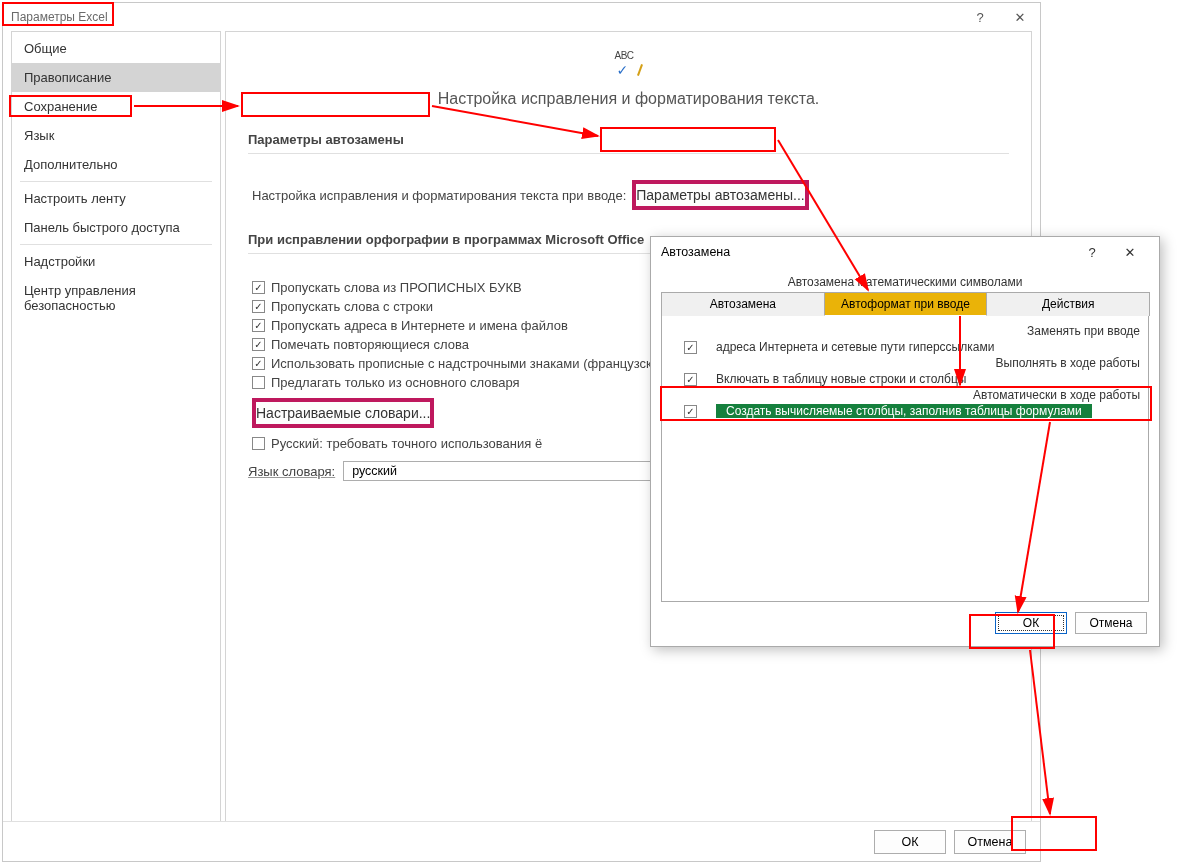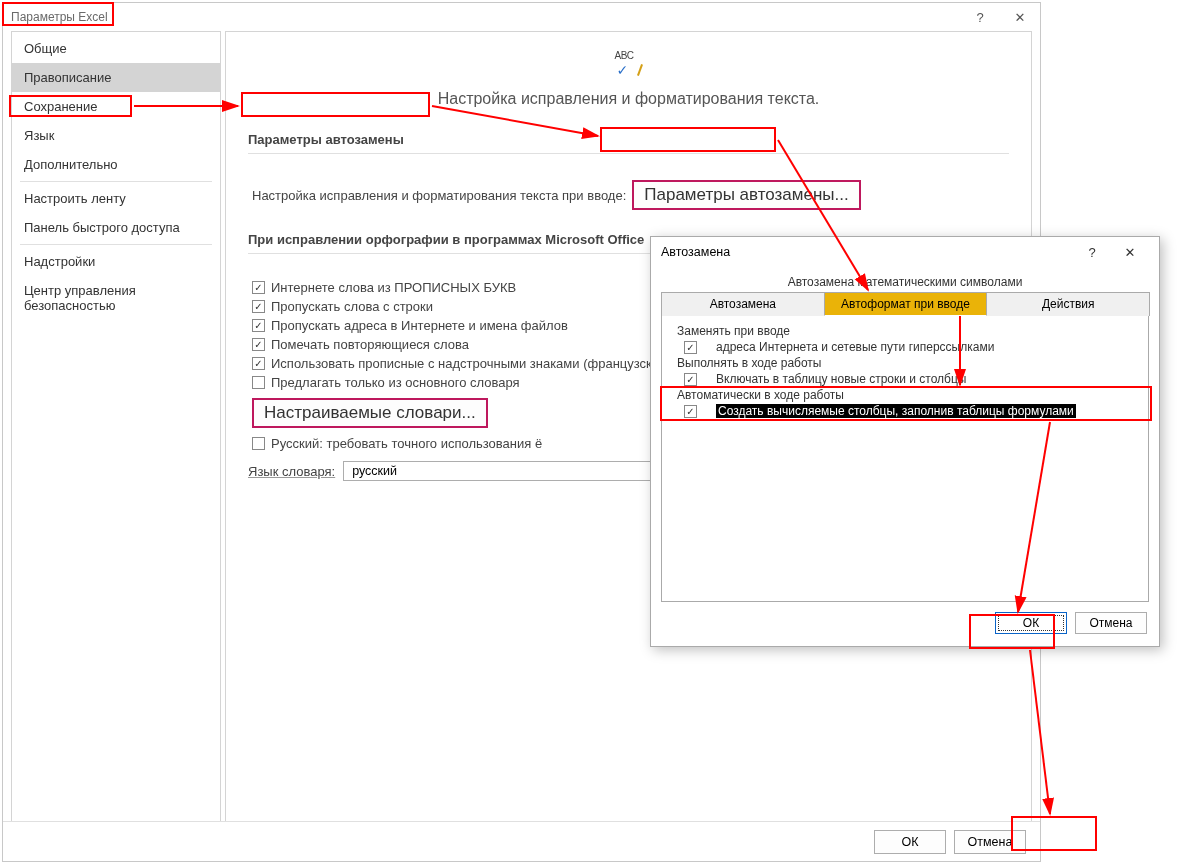--- a/index.html
+++ b/index.html
@@ -25,21 +25,21 @@
   .abc-icon .top { font-size: 10px; color: #444; position: absolute; top: 0; left: 0; font-weight: 300; letter-spacing: -0.5px; }
   .abc-icon .check { position: absolute; bottom: 0; left: 2px; color: #2a6fc9; font-size: 14px; }
   .abc-icon .pen { position: absolute; bottom: 2px; right: 2px; width: 2px; height: 12px; background: #d4a017; transform: rotate(20deg); }
   .heading-text { color: #555; font-size: 16px; }
   
   .section-title { font-weight: bold; color: #444; font-size: 13px; padding: 6px 0; border-bottom: 1px solid #e0e0e0; margin-bottom: 26px; }
   
   .row-label-btn { display: flex; align-items: center; gap: 6px; margin: 6px 0 16px 4px; }
   .plain-text { font-size: 13px; color: #444; }
   
-  .std-button { background: #fdfdfd; border: 2px solid #be185d; padding: 3px 10px; font-size: 17px; color: #333; cursor: pointer; }
+  .std-button { background: #fdfdfd; border: 4px solid #be185d; padding: 3px 0; font-size: 14px; color: #333; cursor: pointer; }
   
   .check-row { display: flex; align-items: center; gap: 6px; margin: 4px 0 4px 4px; }
   .chk { width: 13px; height: 13px; border: 1px solid #888; background: #fff; display: inline-flex; align-items: center; justify-content: center; font-size: 10px; color: #333; }
   .chk.checked::after { content: "✓"; }
   .check-label { font-size: 13px; color: #444; }
   
   .underline-hint { text-decoration: underline; text-decoration-color: #999; }
   
   .lang-row { display: flex; align-items: center; gap: 8px; margin: 10px 0 0 0; }
   .select-box { border: 1px solid #adadad; padding: 2px 22px 2px 8px; font-size: 12.5px; position: relative; min-width: 360px; background: #fff; }
@@ -56,24 +56,24 @@
   
   .inner-body { padding: 6px 10px 10px 10px; }
   
   .tab-row2 { font-size: 12px; color: #333; text-align: center; margin-bottom: 0; }
   .tab-math { display: inline-block; padding: 2px 8px; }
   .tabs { display: flex; border-bottom: 1px solid #aaa; }
   .tab { flex: 1; text-align: center; padding: 4px 2px; font-size: 12px; border: 1px solid #aaa; border-bottom: none; background: #f0f0f0; margin-right: -1px; position: relative; top: 1px; }
   .tab.active { background: #eab308; border-bottom: 1px solid #fff; z-index: 2; }
   
   .inner-pane { border: 1px solid #aaa; border-top: none; height: 286px; padding: 6px 8px; font-size: 12px; color: #333; }
-  .group-label { margin: 2px 7px; }
+  .group-label { margin: 2px 0; text-align: right; }
   .sub-check { display: flex; align-items: center; gap: 19px; margin: 2px 0 2px 14px; }
   
-  .highlighted-check { background: #000000; color: #fff; padding: 0 2px; }
+  .highlighted-check { background: #15803d; color: #fff; padding: 0 10px; }
   
   .inner-footer { display: flex; justify-content: flex-end; gap: 8px; padding: 10px 2px 2px 2px; }
   .inner-ok { width: 72px; height: 22px; border: 1px solid #0a64c8; outline: 1px dotted #333; outline-offset: -4px; background: #fff; font-size: 12px; }
   .inner-cancel { width: 72px; height: 22px; border: 1px solid #adadad; background: #fdfdfd; font-size: 12px; }
   
   
   .redbox { position: absolute; border: 2px solid #ff0000; pointer-events: none; }
   svg.arrows { position: absolute; left: 0; top: 0; width: 1184px; height: 868px; pointer-events: none; }
 </style>
 </head>
@@ -116,21 +116,21 @@
       <div class="section-title">Параметры автозамены</div>
       <div class="row-label-btn">
         <span class="plain-text">Настройка исправления и форматирования текста при вводе:</span>
         <button class="std-button"><span>Параметры автозамены...</span></button>
       </div>
 
       <div class="section-title">При исправлении орфографии в программах Microsoft Office</div>
       <div id="checks">
           <div class="check-row">
             <span class="chk checked"></span>
-            <span class="check-label">Интернете слова из ПРОПИСНЫХ БУКВ</span>
+            <span class="check-label">Пропускать слова из ПРОПИСНЫХ БУКВ</span>
           </div>
           <div class="check-row">
             <span class="chk checked"></span>
             <span class="check-label">Пропускать слова с строки</span>
           </div>
           <div class="check-row">
             <span class="chk checked"></span>
             <span class="check-label">Пропускать адреса в Интернете и имена файлов</span>
           </div>
           <div class="check-row">

